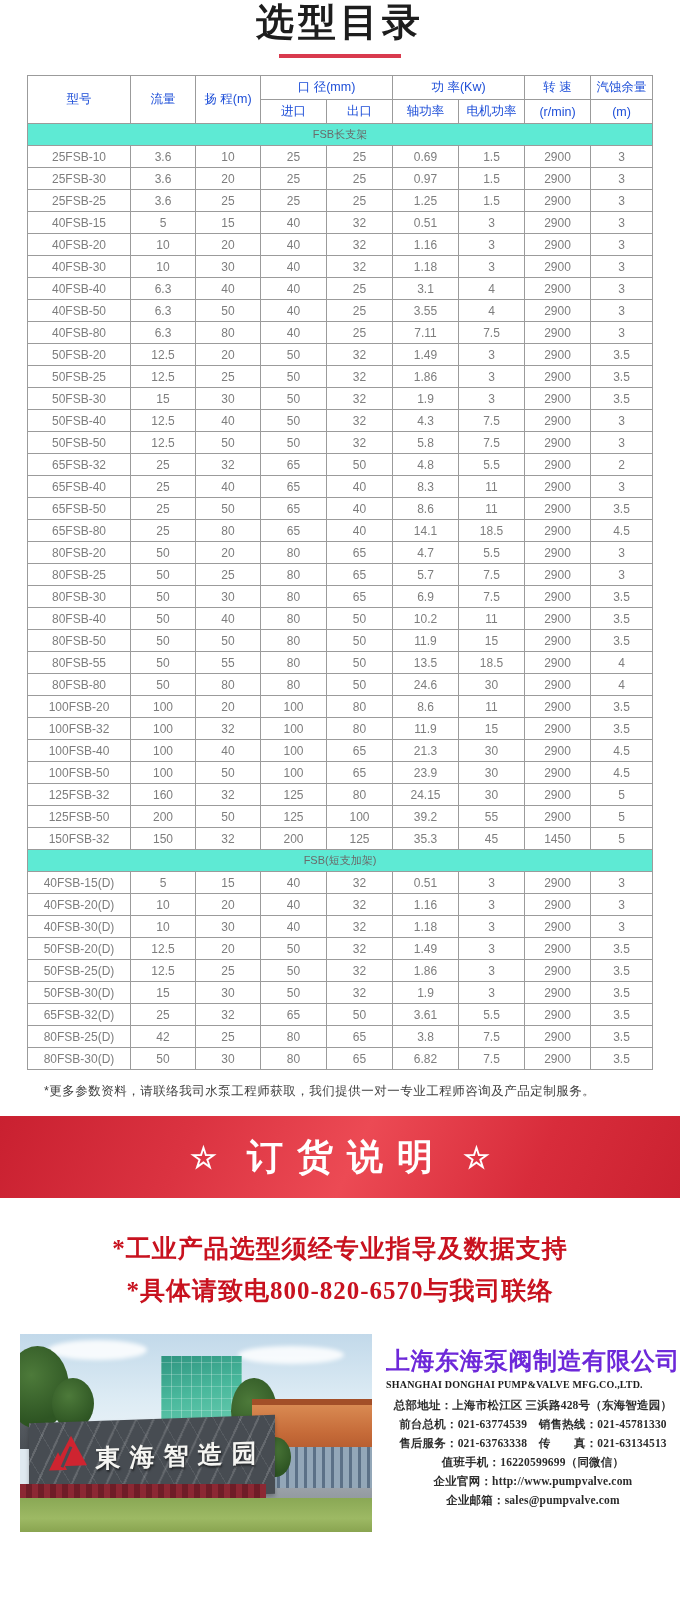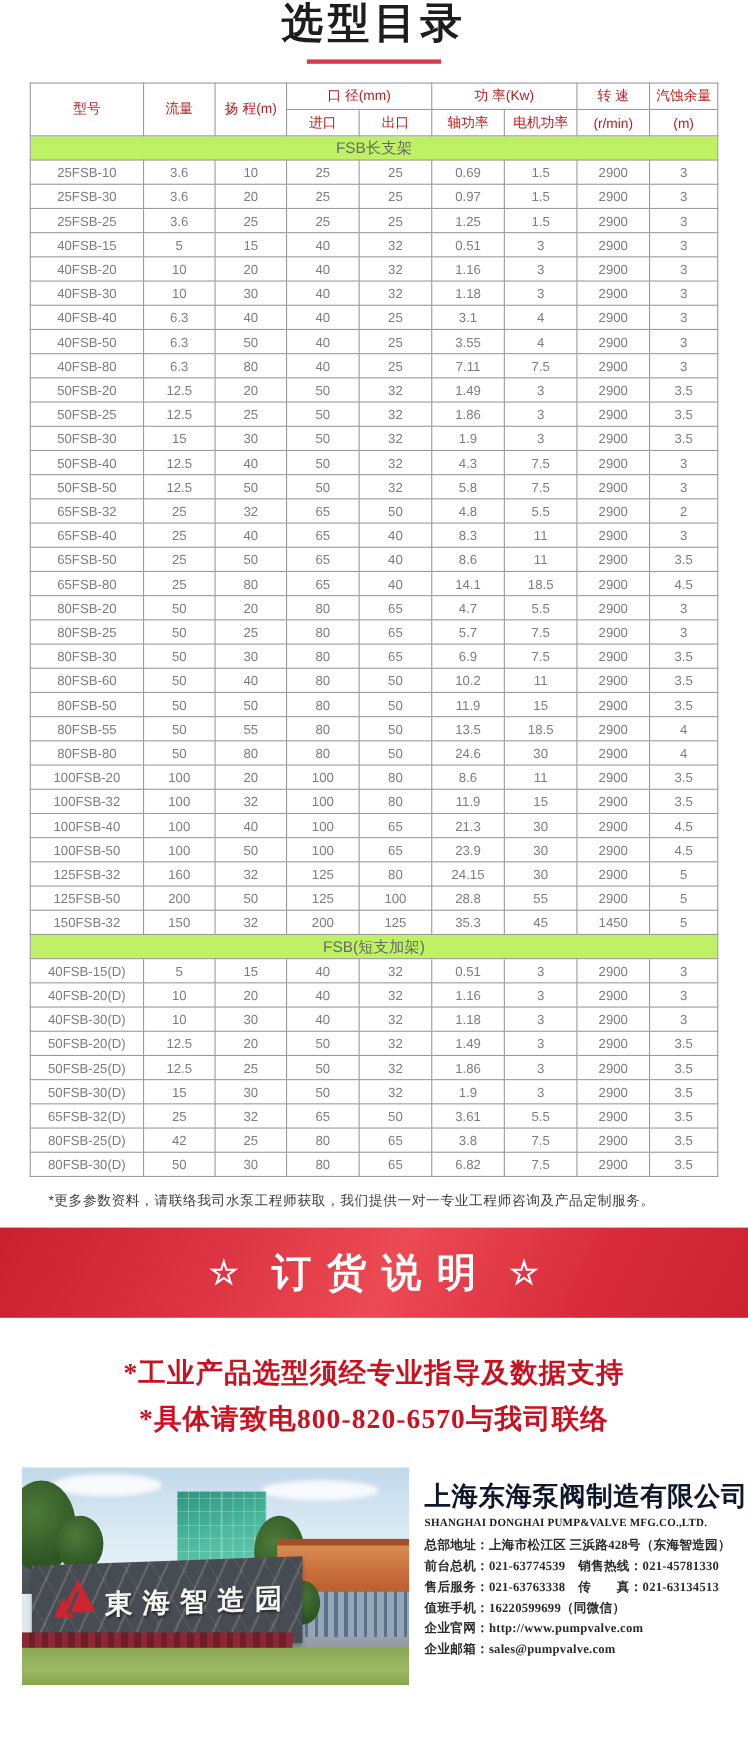--- a/index.html
+++ b/index.html
@@ -9,22 +9,22 @@
   
   .title-wrap{padding-top:0;text-align:center;}
   .page-title{font-size:38px;font-weight:bold;color:#1d1d1d;letter-spacing:4px;line-height:44px;}
   .title-underline{width:122px;height:4px;background:#d93a4e;margin:10px auto 0 auto;}
 
   
   .table-wrap{margin-top:17px;}
   table.spec{border-collapse:collapse;margin:0 auto;table-layout:fixed;width:625px;}
   table.spec td,table.spec th{border:1px solid #9b9b9b;text-align:center;vertical-align:middle;
     font-size:12px;color:#7d7d7d;font-weight:normal;height:21px;padding:0 1px;overflow:hidden;white-space:nowrap;}
-  table.spec th{color:#b91c1c;font-size:12.5px;height:23px;}
-  table.spec td.section-cell{color:#6a6a6a;font-size:14px;height:21px;background:#bef264;}
+  table.spec th{color:#1d4ed8;font-size:12.5px;height:23px;}
+  table.spec td.section-cell{color:#6a6a6a;font-size:11px;height:21px;background:#5eead4;}
 
   
   .footnote{margin:13px 0 0 44px;font-size:12.5px;color:#404040;letter-spacing:0.5px;}
 
   
   .banner{margin-top:16px;height:82px;width:680px;
     background:linear-gradient(115deg,#c92030 0%,#db3341 28%,#ec4a54 52%,#d82c3b 78%,#cb2231 100%);
     display:flex;align-items:center;justify-content:center;}
   .banner .star{color:#ffffff;font-size:30px;margin:0 16px;font-weight:bold;}
   .banner .banner-title{color:#ffffff;font-size:36px;font-weight:bold;letter-spacing:14px;
@@ -65,29 +65,29 @@
   .logo .tri-main{position:absolute;left:6px;top:0;width:0;height:0;
     border-left:16px solid transparent;border-right:16px solid transparent;border-bottom:30px solid #cf2430;}
   .logo .tri-small{position:absolute;left:0;top:16px;width:0;height:0;
     border-left:9px solid transparent;border-right:9px solid transparent;border-bottom:18px solid #cf2430;}
   .logo .tri-cut{position:absolute;left:16px;top:10px;width:3px;height:22px;background:#474c52;transform:rotate(24deg);}
   .hedge{left:0;top:76%;width:70%;height:9%;background:
     repeating-linear-gradient(90deg,#8c2833 0 6px,#6f1d27 6px 12px);}
   .lawn{left:0;top:83%;width:100%;height:17%;background:linear-gradient(180deg,#8aa855 0%,#9db964 60%,#89a450 100%);}
 
   .company{flex:1;padding-top:12px;}
-  .company-name{font-size:24px;font-weight:bold;color:#0f172a;letter-spacing:0.5px;line-height:30px;white-space:nowrap;}
+  .company-name{font-size:24px;font-weight:bold;color:#6d28d9;letter-spacing:0.5px;line-height:30px;white-space:nowrap;}
   .company-name-en{font-family:Liberation Serif, serif;font-weight:bold;font-size:10px;color:#1c1c1c;
     margin-top:3px;letter-spacing:0.2px;white-space:nowrap;}
   .hotline{margin-top:8px;font-weight:bold;white-space:nowrap;}
   .hotline .hl-label{font-size:15px;color:#c00b16;letter-spacing:1px;}
   .hotline .hl-number{font-family:"Liberation Serif",serif;font-size:19px;color:#c00b16;margin-left:6px;}
   .contacts{margin-top:6px;}
   .contact-line{font-family:"Liberation Serif",serif;font-weight:bold;font-size:11.5px;color:#2b2b2b;
-    line-height:19px;letter-spacing:0.2px;white-space:nowrap;}
+    line-height:19px;letter-spacing:0.2px;white-space:nowrap;text-align:center;}
 </style>
 </head>
 <body>
 
 <div class="page">
 
   <div class="title-wrap">
     <div class="page-title">选型目录</div>
     <div class="title-underline"></div>
   </div>
@@ -353,21 +353,21 @@
             <td>50</td>
             <td>30</td>
             <td>80</td>
             <td>65</td>
             <td>6.9</td>
             <td>7.5</td>
             <td>2900</td>
             <td>3.5</td>
           </tr>
           <tr>
-            <td>80FSB-60</td>
+            <td>80FSB-40</td>
             <td>50</td>
             <td>40</td>
             <td>80</td>
             <td>50</td>
             <td>10.2</td>
             <td>11</td>
             <td>2900</td>
             <td>3.5</td>
           </tr>
           <tr>
@@ -457,21 +457,21 @@
             <td>30</td>
             <td>2900</td>
             <td>5</td>
           </tr>
           <tr>
             <td>125FSB-50</td>
             <td>200</td>
             <td>50</td>
             <td>125</td>
             <td>100</td>
-            <td>28.8</td>
+            <td>39.2</td>
             <td>55</td>
             <td>2900</td>
             <td>5</td>
           </tr>
           <tr>
             <td>150FSB-32</td>
             <td>150</td>
             <td>32</td>
             <td>200</td>
             <td>125</td>

